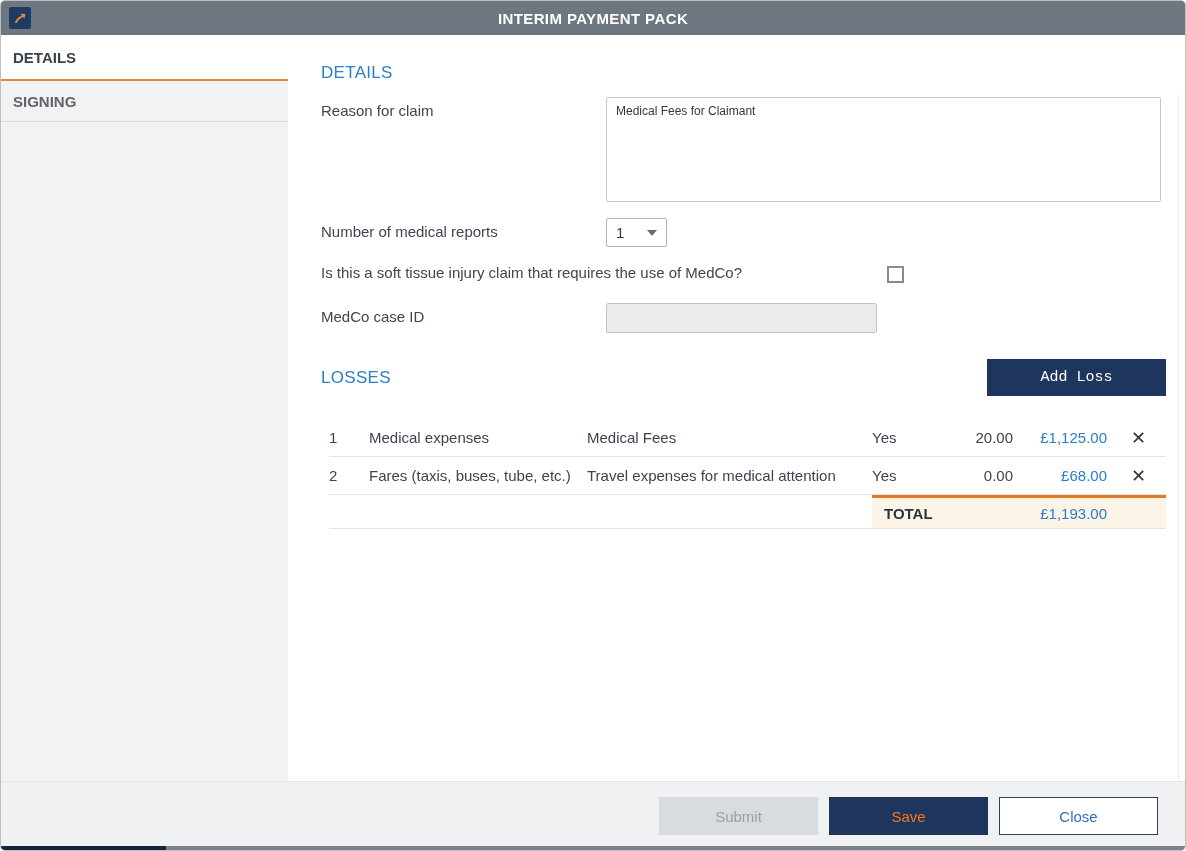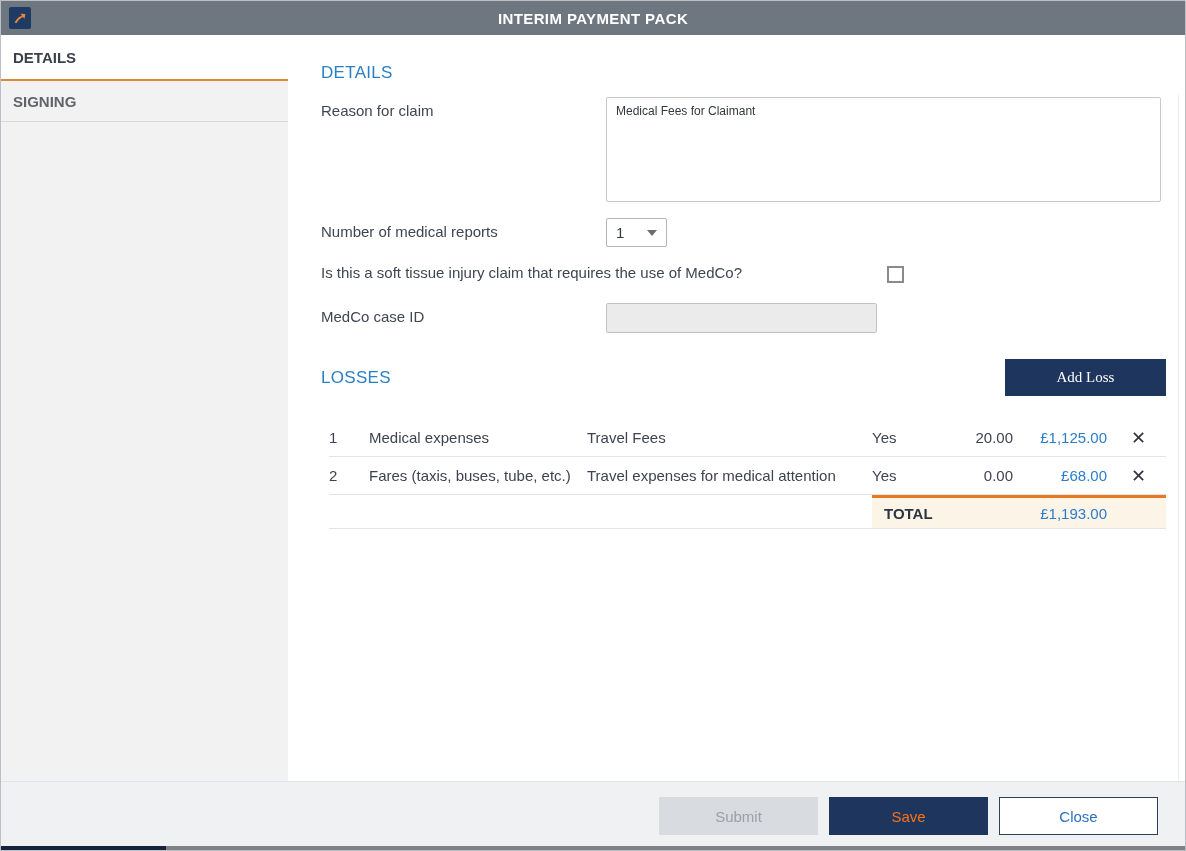--- a/index.html
+++ b/index.html
@@ -1,17 +1,17 @@
 <!DOCTYPE html>
 <html><head>
 <meta charset="utf-8">
 <style>
   * { margin:0; padding:0; box-sizing:border-box; }
   html,body { width:1186px; height:851px; background:#ffffff; font-family:"Liberation Sans", sans-serif; }
-  .dialog { position:relative; width:1186px; height:851px; border:1px solid #bcc0c5; border-radius:0; overflow:hidden; background:#ffffff; display:flex; flex-direction:column; }
+  .dialog { position:relative; width:1186px; height:851px; border:1px solid #bcc0c5; border-radius:5px; overflow:hidden; background:#ffffff; display:flex; flex-direction:column; }
 
   
   .titlebar { position:relative; height:34px; background:#6e7680; flex:0 0 34px; display:flex; align-items:center; justify-content:center; }
   .app-icon { position:absolute; left:8px; top:6px; width:22px; height:22px; background:#1f3a63; border-radius:2px; display:flex; align-items:center; justify-content:center; }
   .app-icon svg { width:16px; height:16px; }
   .titlebar-title { color:#ffffff; font-size:15px; font-weight:700; letter-spacing:0.4px; }
 
   
   .body { flex:1 1 auto; display:flex; min-height:0; }
   .sidebar { width:287px; flex:0 0 287px; background:#f2f2f2; }
@@ -32,21 +32,21 @@
   .spacer13 { height:13px; grid-column:1 / 3; }
   .dropdown { width:61px; height:29px; border:1px solid #b5b5b5; border-radius:2px; background:#ffffff; display:flex; align-items:center; justify-content:space-between; padding:0 9px; font-size:15px; color:#33383f; cursor:pointer; }
   .caret-down { width:0; height:0; border-left:5px solid transparent; border-right:5px solid transparent; border-top:6px solid #6d6d6d; }
   .question-row { grid-column:1 / 3; position:relative; height:26px; }
   .question-label { font-size:15px; color:#3f4651; }
   .checkbox { position:absolute; left:566px; top:2px; width:17px; height:17px; border:2px solid #8a8a8a; background:#ffffff; cursor:pointer; }
   .input-disabled { width:271px; height:30px; background:#ebebeb; border:1px solid #c3c3c3; border-radius:2px; }
 
   
   .losses-head { margin-top:26px; display:flex; align-items:center; justify-content:space-between; }
-  .btn-addloss { width:161px; height:37px; background:#1e355e; color:#ffffff; border:none; font-family:Liberation Serif, serif; font-size:15px; cursor:pointer; }
+  .btn-addloss { width:179px; height:37px; background:#1e355e; color:#ffffff; border:none; font-family:Liberation Mono, monospace; font-size:15px; cursor:pointer; }
 
   .ltable { margin-top:23px; margin-left:8px; width:837px; font-size:15px; }
   .lrow { display:grid; grid-template-columns:40px 218px 285px 70px 73px 96px 55px; align-items:center; }
   .lrow.header { color:#333d4d; font-weight:700; height:30px; border-bottom:1px solid #e4e4e4; }
   .lrow.data { height:38px; border-bottom:1px solid #e4e4e4; color:#3d4450; }
   .cell-r { text-align:right; padding-right:2px; }
   .cell-value { text-align:right; padding-right:4px; color:#2b7cc9; }
   .cell-del { text-align:center; }
   .del-btn { background:none; border:none; font-size:18px; font-weight:300; color:#33383f; cursor:pointer; line-height:1; font-family:"Liberation Sans",sans-serif; }
   .lrow.totalrow { border-bottom:1px solid #e4e4e4; }
@@ -125,21 +125,21 @@
       <div class="losses-head">
         <div class="section-heading">LOSSES</div>
         <button class="btn-addloss">Add Loss</button>
       </div>
 
       <div class="ltable">
 
         <div class="lrow data">
           <div>1</div>
           <div>Medical expenses</div>
-          <div>Travel Fees</div>
+          <div>Medical Fees</div>
           <div>Yes</div>
           <div class="cell-r">20.00</div>
           <div class="cell-value">£1,125.00</div>
           <div class="cell-del">
             <button class="del-btn">✕</button>
           </div>
         </div>
 
         <div class="lrow data">
           <div>2</div>

